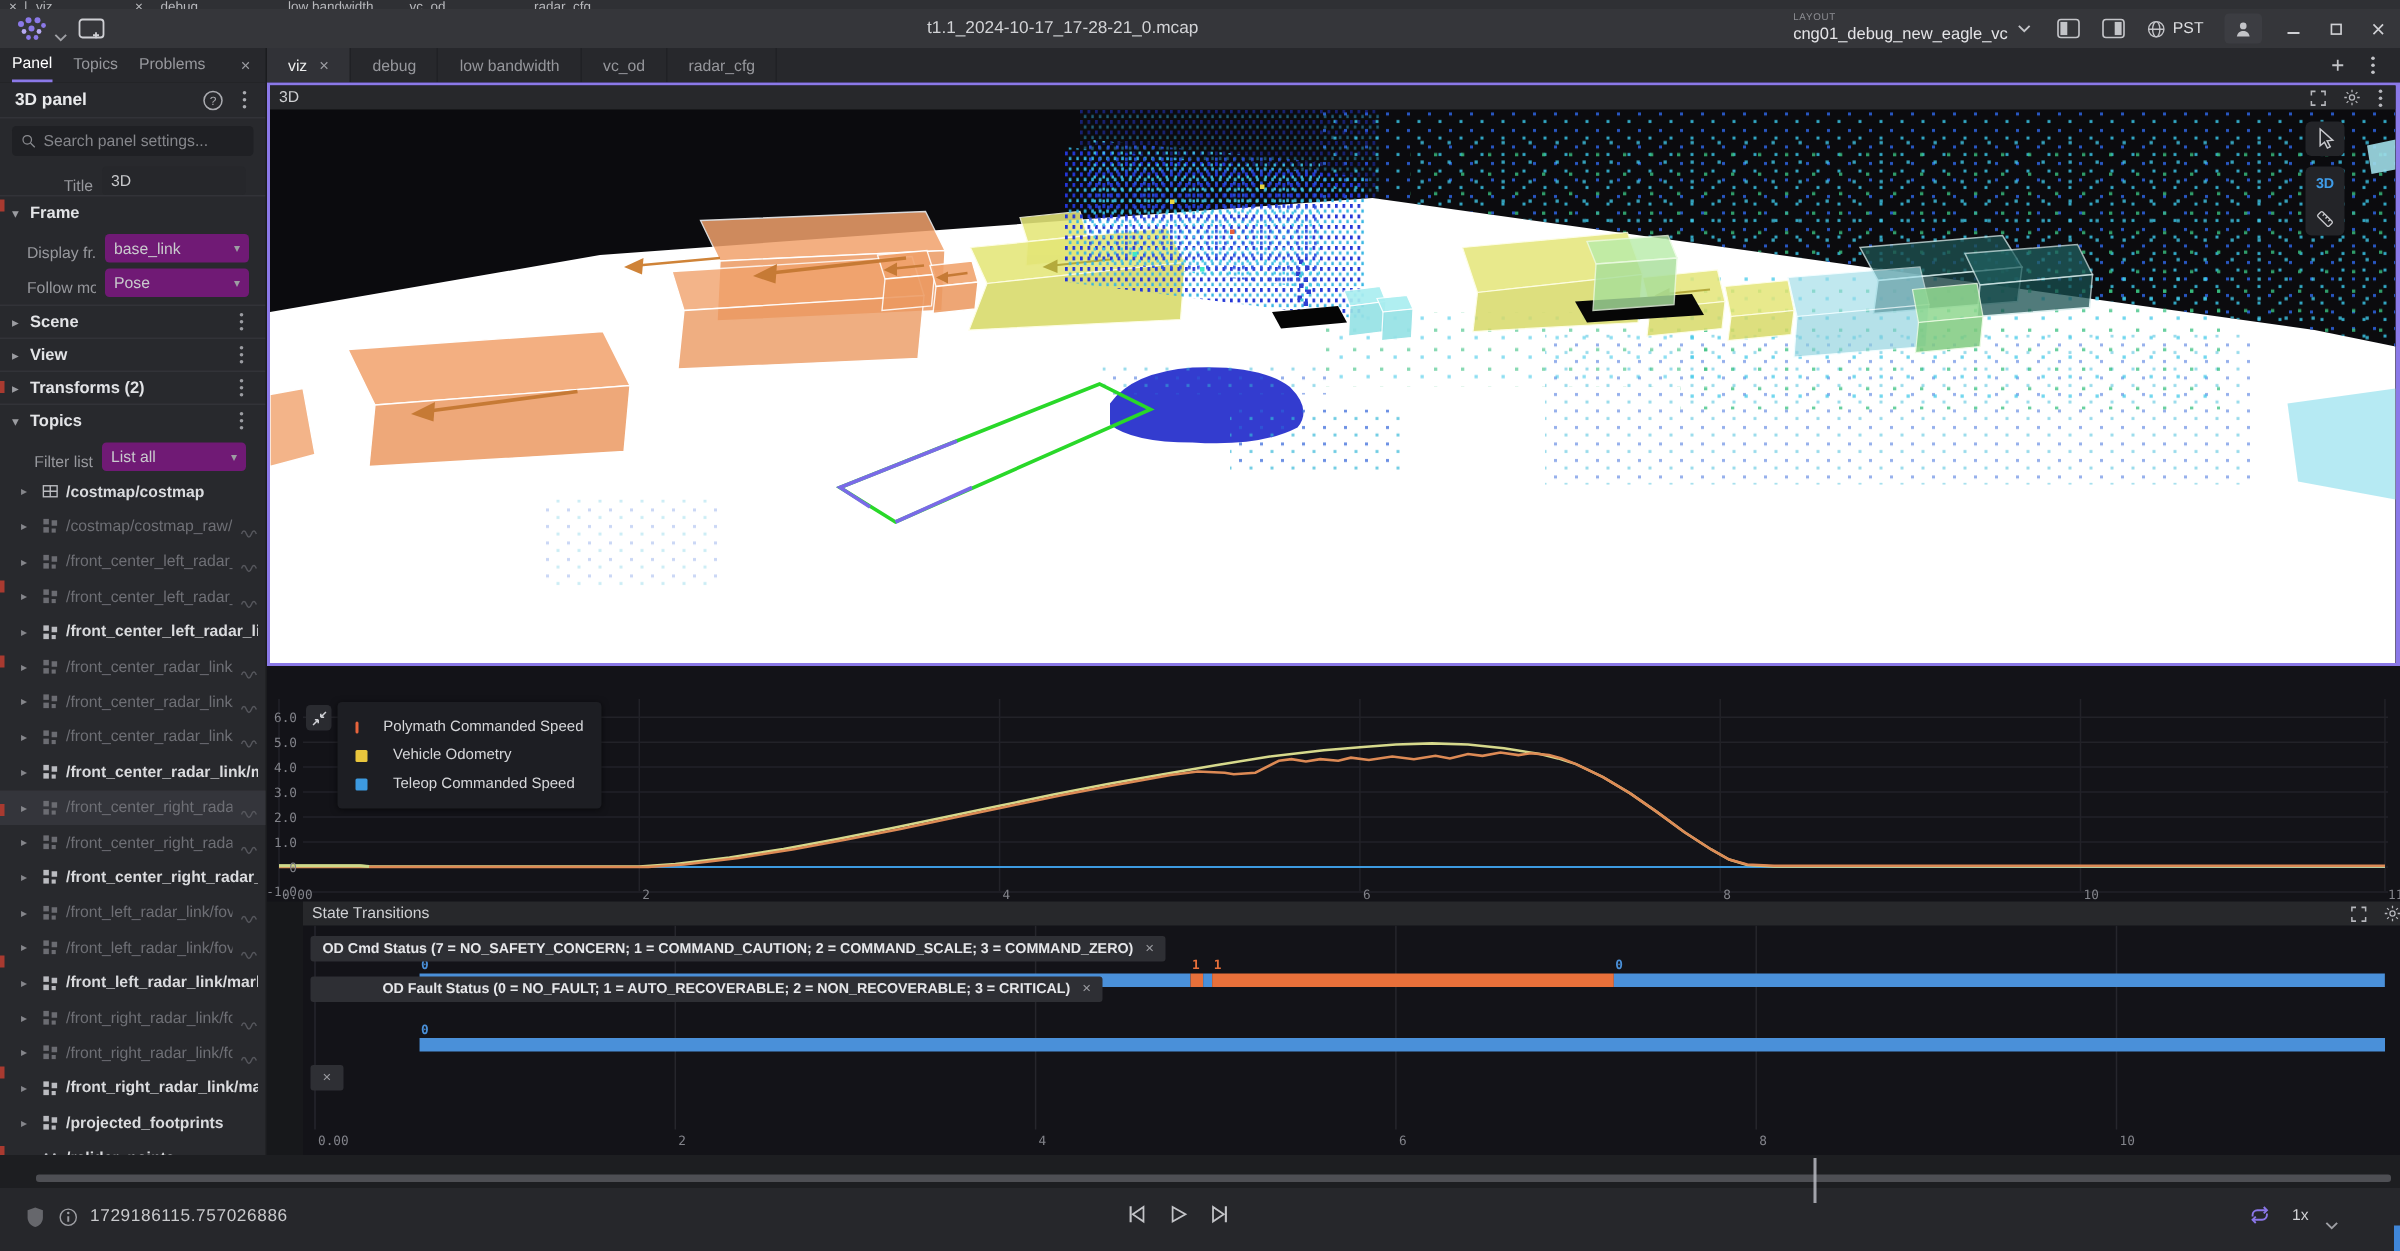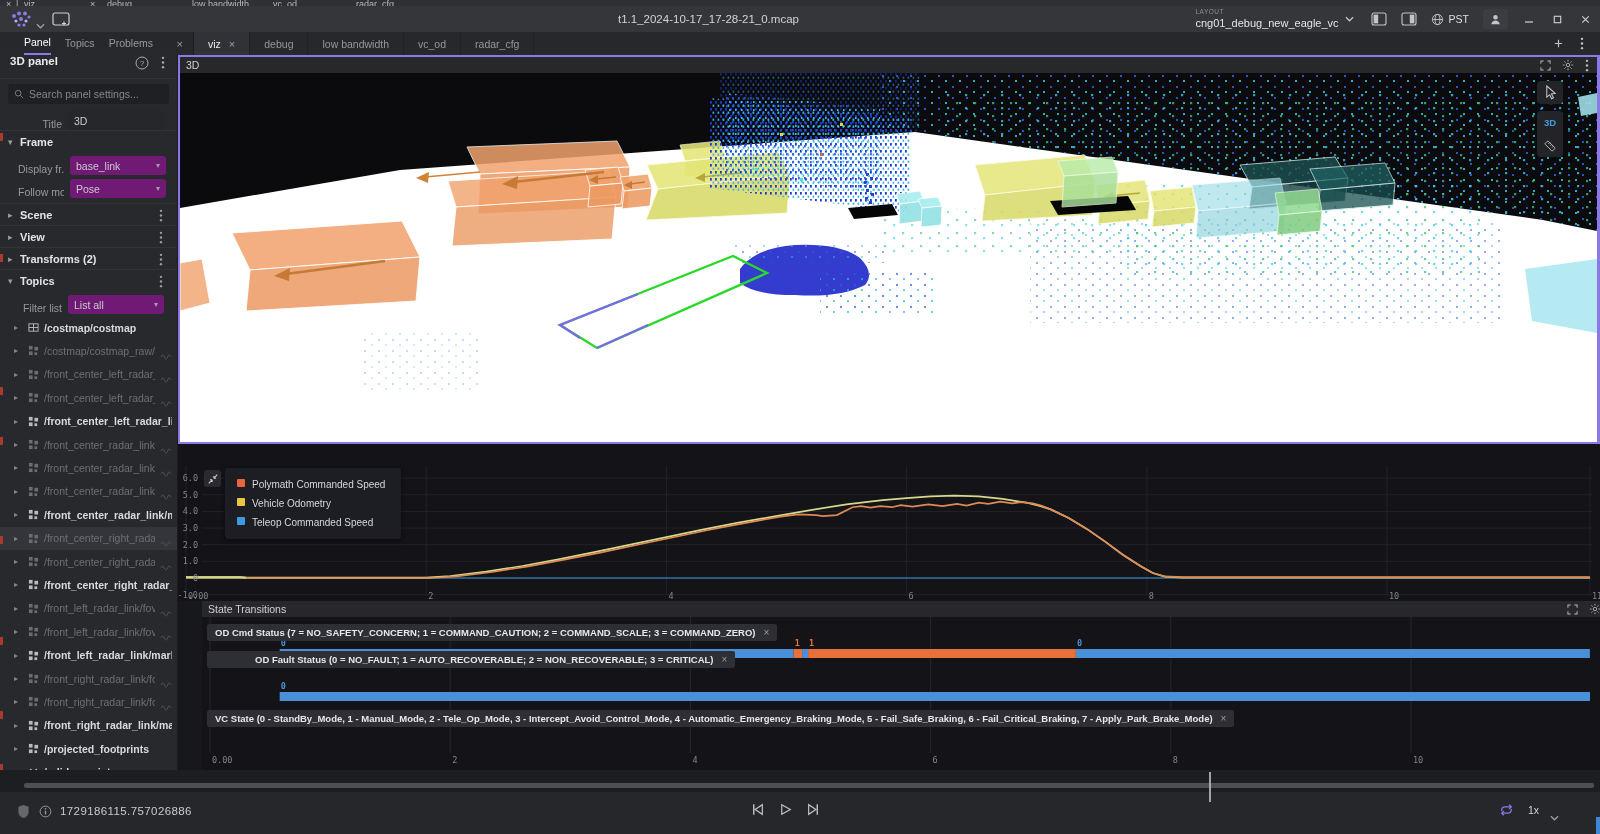--- a/index.html
+++ b/index.html
@@ -20,38 +20,38 @@
   .tb-right { position:absolute; right:8px; top:0; height:26px; display:flex; align-items:center; gap:14px; }
   .layoutblk { text-align:left; line-height:1; margin-right:2px; cursor:pointer; display:flex; align-items:center; gap:6px;justify-content:center; }
   .layoutblk .l1 { font-size:6.5px; letter-spacing:.5px; color:#8e8f94; margin-bottom:2px; }
   .layoutblk .l2 { font-size:11px; color:#e4e4e7; }
   .tbicon { width:16px; height:14px; color:#c3c4c8; display:flex; align-items:center; justify-content:center; }
   .tz { display:flex; align-items:center; gap:5px; font-size:10.5px; color:#dedfe2; }
   .avatarbtn { background:#3c3d42; border-radius:3px; padding:3px 6px; display:flex; align-items:center; color:#d6d7db; }
   .winbtn { width:14px; height:14px; color:#cfd0d4; display:flex; align-items:center; justify-content:center; }
 
   
-  #tabbar { position:absolute; left:0; top:32px; width:1600px; height:23px; background:#27282c; display:flex;padding-left:16px; }
+  #tabbar { position:absolute; left:0; top:32px; width:1600px; height:23px; background:#27282c; display:flex; }
   #side-tabs { width:178px; height:23px; display:flex; align-items:center; padding:0 8px; gap:14px; border-right:1px solid #1b1c1f; position:relative; }
   #side-tabs .stab { font-size:10.5px; color:#97989d; padding:4px 0 5px; cursor:pointer; }
   #side-tabs .stab.on { color:#fff; border-bottom:2px solid #8b79e8; }
   #side-tabs .sclose { position:absolute; right:10px; color:#9d9ea3; font-size:11px; cursor:pointer; }
   #main-tabs { flex:1; display:flex; align-items:stretch; }
   .mtab { display:flex; align-items:center; gap:8px; padding:0 14px; font-size:10.5px; color:#96979c;
           border-right:1px solid #202125; cursor:pointer; }
   .mtab.on { background:#313237; color:#eceded; }
   .mtab .tclose { color:#9d9ea3; font-size:11px; }
   #tab-actions { display:flex; align-items:center; gap:12px; padding:0 12px; color:#c2c3c7; }
   #tab-actions span { cursor:pointer; width:12px; height:12px; display:flex; align-items:center; justify-content:center; }
 
   
   #sidebar { position:absolute; left:0; top:55px; width:178px; height:715px; background:#28292d;
              border-right:1px solid #1b1c1f; overflow:hidden; }
   .red-mark { position:absolute; left:0; width:3px; height:8px; background:#a93a30; z-index:5; }
-  .sb-head { height:24px; display:flex; align-items:flex-start; padding:0 10px; border-bottom:1px solid #323338; }
+  .sb-head { height:24px; display:flex; align-items:center; padding:0 10px; border-bottom:1px solid #323338; }
   .sb-head .t { font-size:11.5px; font-weight:bold; color:#e9eaec; flex:1; }
   .sb-head .hic { width:15px; height:15px; color:#aaabb0; margin-left:10px; display:flex; align-items:center; justify-content:center; cursor:pointer; }
   .searchrow { padding:5px 8px 3px; }
   .searchbox { height:20px; background:#1f2024; border-radius:3px; display:flex; align-items:center; padding:0 6px; gap:5px; }
   .searchbox svg { width:10px; height:10px; color:#8a8b90; }
   .searchbox input { background:transparent; border:0; outline:0; color:#c9cacd; font-size:10.5px; width:130px; font-family:"Liberation Sans",sans-serif; }
   .searchbox input::placeholder { color:#85868b; }
   .frow { height:23px; display:flex; align-items:flex-end; padding:0 8px 0 0; }
   .flabel { width:64px; text-align:left; padding-left:18px; font-size:10.5px; color:#97989d;
             white-space:nowrap; overflow:hidden; }
@@ -85,21 +85,21 @@
   .toolbtn { width:26px; height:23px; display:flex; align-items:center; justify-content:center; cursor:pointer; }
   .tool-3d { font-size:9.5px; font-weight:bold; color:#3f9ce8; }
   #panelplot { top:444px; height:157px; }
   #panelstate { top:601px; height:169px;margin-left:24px; }
   svg.chart { position:absolute; left:0; top:16px; }
   .tick { fill:#83848b; font-size:8.5px; font-family:"DejaVu Sans Mono",monospace; }
 
   
   #legend { position:absolute; left:47px; top:24px; width:176px; background:#1d1e23; border-radius:3px;
             box-shadow:0 1px 4px rgba(0,0,0,.5); padding:7px 0; z-index:5; }
-  .lgrow { display:flex; gap:7px; padding:4px 12px; cursor:pointer; }
+  .lgrow { display:flex; align-items:center; gap:17px; padding:4px 12px; cursor:pointer; }
   .lgsw { width:8px; height:8px; border-radius:1px; }
   .lgtx { font-size:10px; color:#d6d7da; white-space:nowrap; }
   #legend-collapse { position:absolute; left:26px; top:26px; width:17px; height:17px; background:#2a2b30;
             border-radius:3px; color:#cfd0d4; display:flex; align-items:center; justify-content:center; z-index:5; cursor:pointer; }
 
   
   .chip { position:absolute; left:5px; background:#2e2f34; border-radius:2px; display:flex; align-items:center;
           gap:8px; padding:3px 8px; z-index:5; }
   .chip .ctext { font-size:9.5px; font-weight:bold; color:#e6e7ea; white-space:nowrap; }
   .chip .cx { font-size:10px; color:#9b9ca1; cursor:pointer; }
@@ -998,21 +998,20 @@
         </svg>
     <div class="chip" style="top: 7px;">
           <span class="ctext">OD Cmd Status (7 = NO_SAFETY_CONCERN; 1 = COMMAND_CAUTION; 2 = COMMAND_SCALE; 3 = COMMAND_ZERO)</span>
           <span class="cx">×</span>
         </div>
         <div class="chip" style="top: 34px; padding-left: 48px;">
           <span class="ctext">OD Fault Status (0 = NO_FAULT; 1 = AUTO_RECOVERABLE; 2 = NON_RECOVERABLE; 3 = CRITICAL)</span>
           <span class="cx">×</span>
         </div>
         <div class="chip" style="top: 93px;">
-          <span class="ctext">VC State (0 - StandBy_Mode, 1 - Manual_Mode, 2 - Tele_Op_Mode, 3 - Intercept_Avoid_Control_Mode, 4 - Automatic_Emergency_Braking_Mode, 5 - Fail_Safe_Braking, 6 - Fail_Critical_Braking, 7 - Apply_Park_Brake_Mode)</span>
           <span class="cx">×</span>
         </div>
       </div>
   </div>
 
   <div id="scrubzone">
     <div id="scrubtrack"></div>
     <div id="playhead"></div>
   </div>
 

